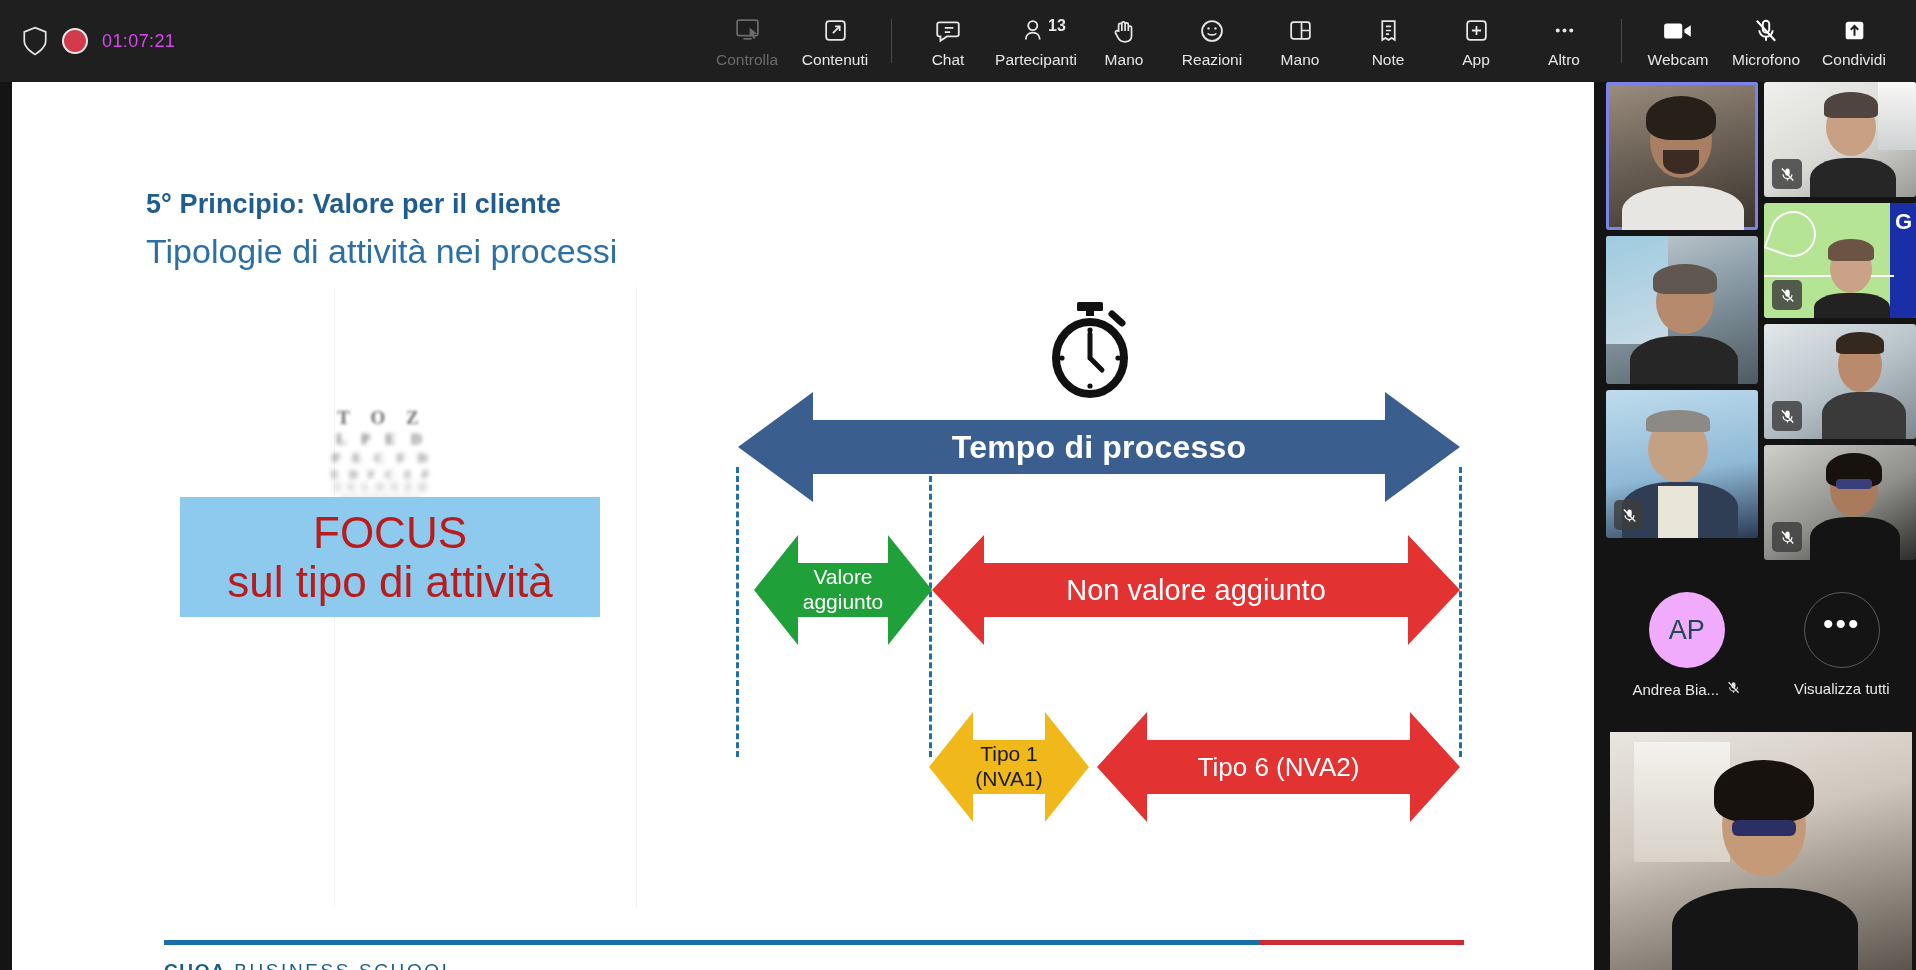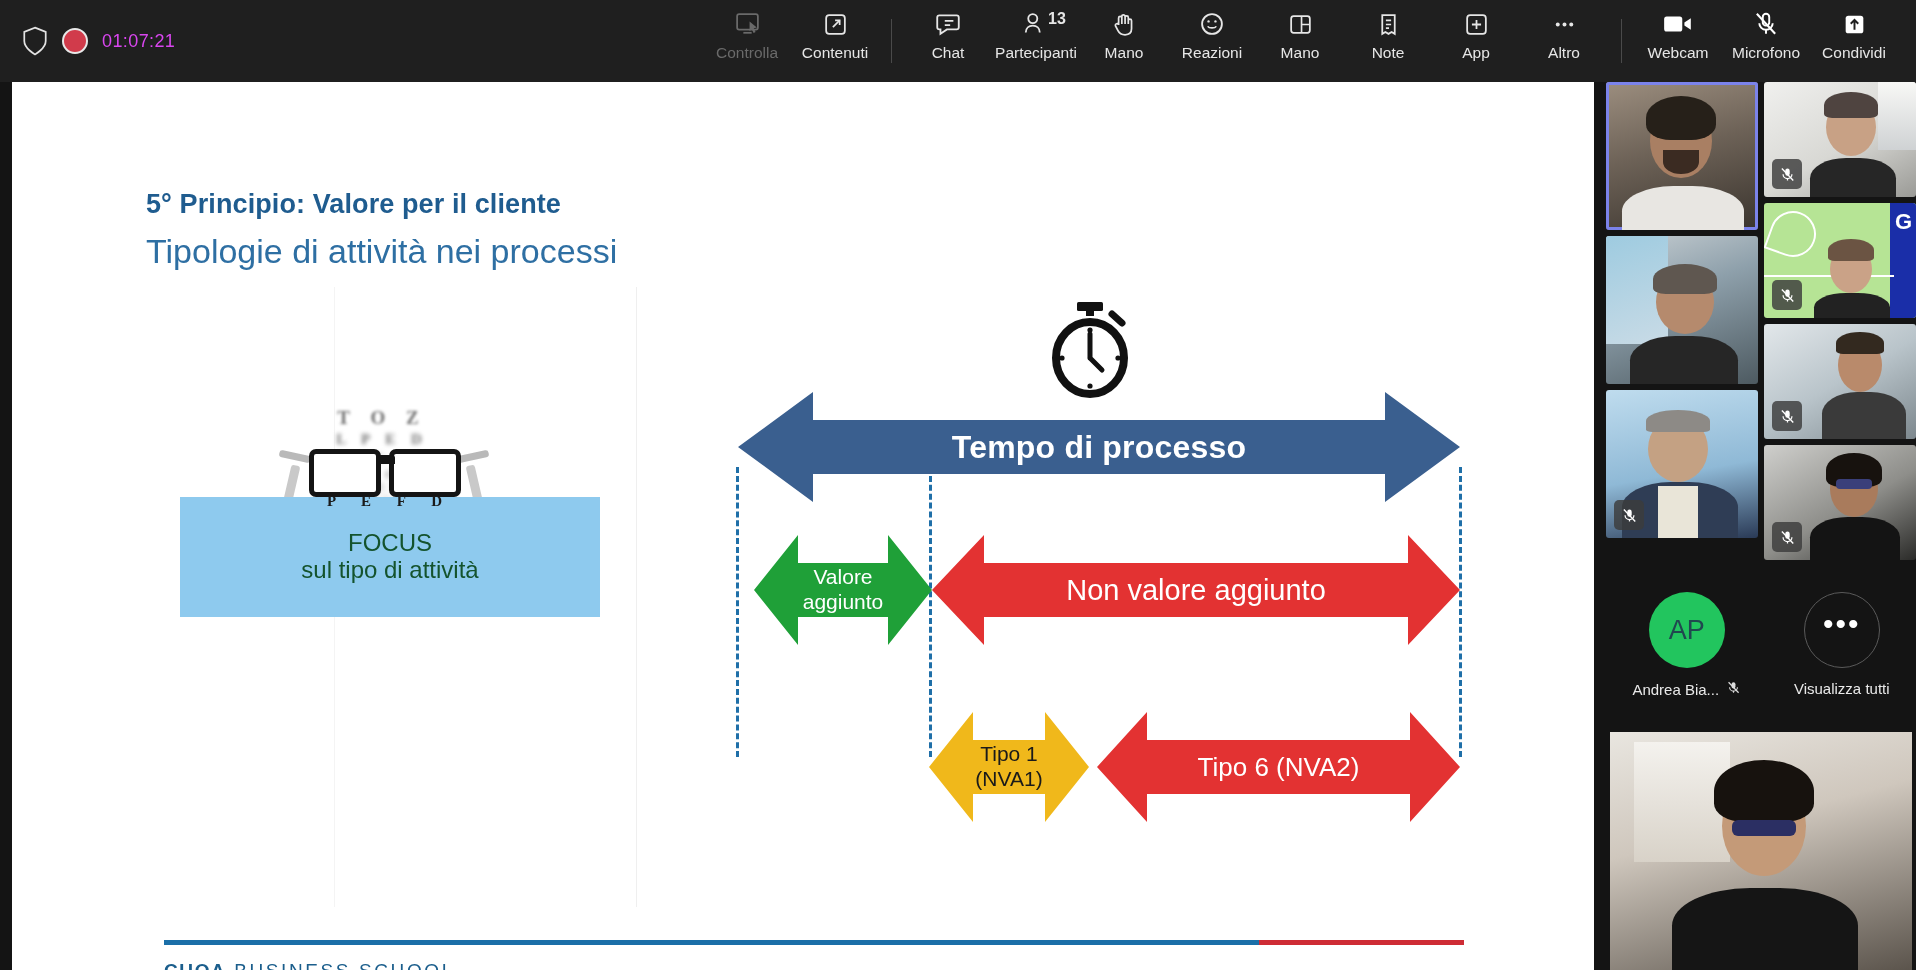--- a/index.html
+++ b/index.html
@@ -28,21 +28,21 @@
     color: #d946ef; font-size: 18px; letter-spacing: .4px; text-align: right;
   }
   .tb-center {
     flex: 1; display: flex; align-items: center; justify-content: center; gap: 4px;
   }
   .tb-right {
     display: flex; align-items: center; gap: 4px; padding-right: 20px;
   }
   .tbtn {
     width: 84px; height: 66px;
-    display: flex; flex-direction: column; align-items: center; 
+    display: flex; flex-direction: column; align-items: center; justify-content: center;
     gap: 5px; border-radius: 5px; cursor: pointer;
     color: #e6e6e6;
   }
   .tbtn .glyph { height: 32px; display: flex; align-items: center; justify-content: center; position: relative; }
   .tbtn .lbl { font-size: 15.5px; line-height: 1; white-space: nowrap; }
   .tbtn.dim { color: #6a6a6a; cursor: default; }
   .tb-sep {
     width: 1px; height: 44px; background: #4a4a4a; margin: 0 10px;
   }
   .badge-num {
@@ -122,21 +122,21 @@
     text-align: center; color: #1a1a1a; font-family: "Liberation Serif", serif;
     font-weight: bold; font-size: 15px; letter-spacing: 11px; z-index: 3;
   }
 
   .focus-box {
     position: absolute; left: 168px; top: 415px;
     width: 420px; height: 120px; background: #8ECAEE;
     display: flex; flex-direction: column; align-items: center; justify-content: center;
   }
   .focus-box div {
-    color: #14532d; font-size: 24px; line-height: 1.12; font-weight: 400;
+    color: #b91c1c; font-size: 44px; line-height: 1.12; font-weight: 400;
   }
 
   
   .stopwatch { position: absolute; left: 1030px; top: 218px; width: 96px; height: 100px; }
 
   
   .arrow {
     position: absolute;
     display: flex; align-items: center; justify-content: center;
     color: #fff;
@@ -195,21 +195,21 @@
     background: rgba(60,60,60,.82); border-radius: 5px;
     display: flex; align-items: center; justify-content: center;
   }
   .extras {
     position: absolute; left: 0; top: 510px; width: 310px;
     display: flex; justify-content: space-around; align-items: flex-start;
   }
   .extra { display: flex; flex-direction: column; align-items: center; gap: 12px; }
   .avatar-circle {
     width: 76px; height: 76px; border-radius: 50%;
-    background: #22c55e; color: #20484f;
+    background: #f0abfc; color: #20484f;
     display: flex; align-items: center; justify-content: center;
     font-size: 27px; font-weight: 400;
   }
   .more-circle {
     width: 76px; height: 76px; border-radius: 50%;
     border: 1px solid #5a5a5a; color: #fff;
     display: flex; align-items: center; justify-content: center;
     font-size: 30px; letter-spacing: 2px; padding-bottom: 12px;
   }
   .extra-lbl {
@@ -398,30 +398,20 @@
   <div class="slide-sub">Tipologie di attività nei processi</div>
 
   <div class="glasses-wrap">
     <div class="eyechart">
       <div class="ec-row ec1">T O Z</div>
       <div class="ec-row ec2">L P E D</div>
       <div class="ec-row ec3">P E C F D</div>
       <div class="ec-row ec4">E D F C Z P</div>
       <div class="ec-row ec5">F E L O P Z D</div>
       <div class="ec-row ec6">D E F P O T E C</div>
-    </div>
-    <div class="spec">
-      <div class="temple l"></div>
-      <div class="temple r"></div>
-      <div class="temple2 l"></div>
-      <div class="temple2 r"></div>
-      <div class="lens l"></div>
-      <div class="lens r"></div>
-      <div class="bridge"></div>
-      <div class="sharp-row">P E  F D</div>
     </div>
   </div>
 
   <div class="focus-box">
     <div>FOCUS</div>
     <div>sul tipo di attività</div>
   </div>
 
   <div class="stopwatch">
     <svg viewBox="0 0 96 100" width="96" height="100">

